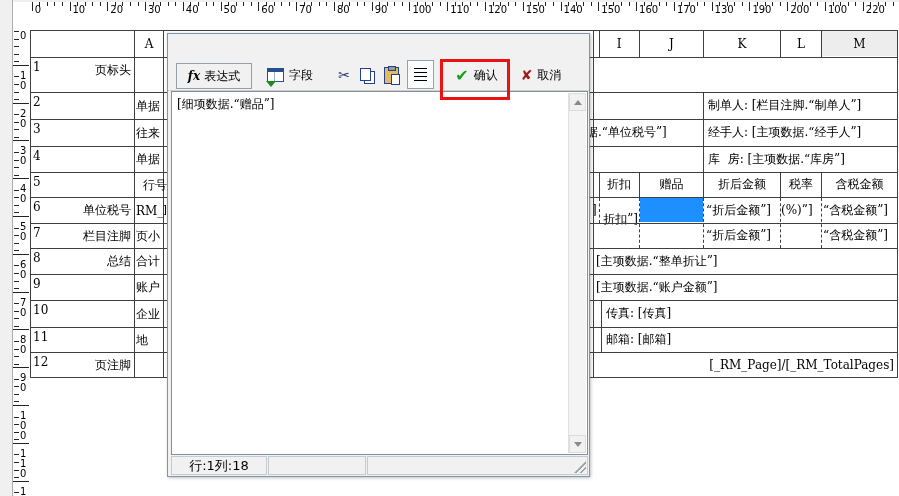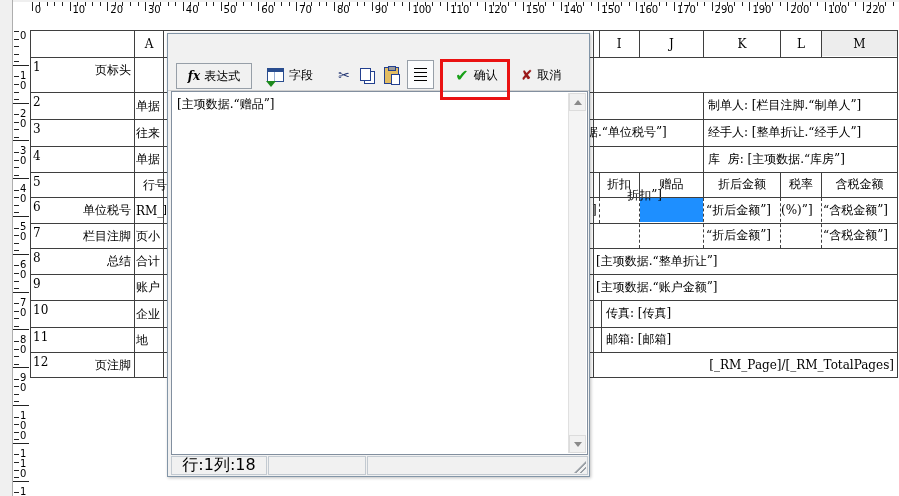--- a/index.html
+++ b/index.html
@@ -47,21 +47,21 @@
   #red-box{position:absolute;left:272px;top:25px;width:64px;height:35px;border:3px solid #ea1212;z-index:12;}
   #editor{position:absolute;left:3px;top:57px;width:415px;height:362px;background:#fff;border:1px solid #828f9f;}
   #editor .text{position:absolute;left:5px;top:4px;font:12px "DejaVu Serif","DejaVu Sans",serif;white-space:pre;}
   .vscroll{position:absolute;top:1px;right:1px;bottom:1px;width:17px;background:#f4f4f4;border-left:1px solid #e0e0e0;}
   .sb-btn{position:absolute;left:0;right:0;height:16px;background:#f1f1f1;border:1px solid #dcdcdc;
       display:flex;align-items:center;justify-content:center;}
   .tri-up{width:0;height:0;border-left:4px solid transparent;border-right:4px solid transparent;border-bottom:5px solid #8a8a8a;}
   .tri-dn{width:0;height:0;border-left:4px solid transparent;border-right:4px solid transparent;border-top:5px solid #8a8a8a;}
   #statusbar{position:absolute;left:1px;right:1px;bottom:1px;height:20px;background:#f1f1f1;}
   .spanel{position:absolute;top:1px;height:17px;border:1px solid #c3cad1;background:#f1f1f1;
-      display:flex;align-items:center;justify-content:center;font-size:16px;}
+      display:flex;align-items:center;justify-content:center;font-size:13px;}
   .grip{position:absolute;right:2px;bottom:2px;width:12px;height:12px;
       background:repeating-linear-gradient(135deg,#9aa0a6 0 1.5px,transparent 1.5px 4.2px);
       clip-path:polygon(100% 0,100% 100%,0 100%);}
 </style>
 </head>
 <body>
 
 <div id="stage">
   <div class="top-strip"></div>
   <div class="gray-strip"></div>
@@ -193,21 +193,21 @@
       <div style="position: absolute; left: 306.9px; top: 4px; font: 10px &quot;DejaVu Sans&quot;, sans-serif; color: rgb(0, 0, 0);">80</div>
       <div style="position: absolute; left: 344.7px; top: 4px; font: 10px &quot;DejaVu Sans&quot;, sans-serif; color: rgb(0, 0, 0);">90</div>
       <div style="position: absolute; left: 382.4px; top: 4px; font: 10px &quot;DejaVu Sans&quot;, sans-serif; color: rgb(0, 0, 0);">100</div>
       <div style="position: absolute; left: 420.2px; top: 4px; font: 10px &quot;DejaVu Sans&quot;, sans-serif; color: rgb(0, 0, 0);">110</div>
       <div style="position: absolute; left: 458px; top: 4px; font: 10px &quot;DejaVu Sans&quot;, sans-serif; color: rgb(0, 0, 0);">120</div>
       <div style="position: absolute; left: 495.8px; top: 4px; font: 10px &quot;DejaVu Sans&quot;, sans-serif; color: rgb(0, 0, 0);">150</div>
       <div style="position: absolute; left: 533.6px; top: 4px; font: 10px &quot;DejaVu Sans&quot;, sans-serif; color: rgb(0, 0, 0);">140</div>
       <div style="position: absolute; left: 571.3px; top: 4px; font: 10px &quot;DejaVu Sans&quot;, sans-serif; color: rgb(0, 0, 0);">150</div>
       <div style="position: absolute; left: 609.1px; top: 4px; font: 10px &quot;DejaVu Sans&quot;, sans-serif; color: rgb(0, 0, 0);">160</div>
       <div style="position: absolute; left: 646.9px; top: 4px; font: 10px &quot;DejaVu Sans&quot;, sans-serif; color: rgb(0, 0, 0);">170</div>
-      <div style="position: absolute; left: 684.6px; top: 4px; font: 10px &quot;DejaVu Sans&quot;, sans-serif; color: rgb(0, 0, 0);">290</div>
+      <div style="position: absolute; left: 684.6px; top: 4px; font: 10px &quot;DejaVu Sans&quot;, sans-serif; color: rgb(0, 0, 0);">130</div>
       <div style="position: absolute; left: 722.4px; top: 4px; font: 10px &quot;DejaVu Sans&quot;, sans-serif; color: rgb(0, 0, 0);">190</div>
       <div style="position: absolute; left: 760.2px; top: 4px; font: 10px &quot;DejaVu Sans&quot;, sans-serif; color: rgb(0, 0, 0);">200</div>
       <div style="position: absolute; left: 798px; top: 4px; font: 10px &quot;DejaVu Sans&quot;, sans-serif; color: rgb(0, 0, 0);">100</div>
       <div style="position: absolute; left: 835.8px; top: 4px; font: 10px &quot;DejaVu Sans&quot;, sans-serif; color: rgb(0, 0, 0);">220</div>
     </div>
   <div id="vruler" style="position:absolute;left:13px;top:18px;width:17px;height:478px;overflow:hidden;">
       <div style="position: absolute; left: 1px; top: 13px; width: 5px; height: 1px; background: rgb(34, 34, 34);"></div>
       <div style="position: absolute; left: 1px; top: 20.6px; width: 5px; height: 1px; background: rgb(34, 34, 34);"></div>
       <div style="position: absolute; left: 1px; top: 28.1px; width: 5px; height: 1px; background: rgb(34, 34, 34);"></div>
       <div style="position: absolute; left: 1px; top: 35.7px; width: 5px; height: 1px; background: rgb(34, 34, 34);"></div>
@@ -285,31 +285,31 @@
     </div>
 
   <div class="t ctr" style="left:31px;top:31px;width:103px;height:25px;"></div>
   <div class="t ctr" style="left:135px;top:31px;width:28px;height:25px;">A</div>
   <div id="right-headers"></div>
 
   <div style="position:absolute;left:640px;top:198px;width:63px;height:24px;background:#1e8fff;"></div>
 
   <div class="t" style="left:708px;top:92px;width:189px;height:27px;">制单人: [栏目注脚.“制单人”]</div>
   <div class="t" style="left:586px;top:119px;width:114px;height:27px;z-index:1;">据.“单位税号”]</div>
-  <div class="t" style="left:708px;top:119px;width:189px;height:27px;">经手人: [整单折让.“经手人”]</div>
+  <div class="t" style="left:708px;top:119px;width:189px;height:27px;">经手人: [主项数据.“经手人”]</div>
   <div class="t" style="left:708px;top:146px;width:189px;height:26px;">库  房: [主项数据.“库房”]</div>
 
   <div class="t ctr" style="left:600px;top:172px;width:38px;height:25px;">折扣</div>
   <div class="t ctr" style="left:640px;top:172px;width:63px;height:25px;">赠品</div>
   <div class="t ctr" style="left:704px;top:172px;width:76px;height:25px;">折后金额</div>
   <div class="t ctr" style="left:781px;top:172px;width:40px;height:25px;">税率</div>
   <div class="t ctr" style="left:822px;top:172px;width:75px;height:25px;">含税金额</div>
 
   <div class="t" style="left:592px;top:197px;width:8px;height:26px;">]</div>
-  <div class="t rgt" style="left:598px;top:182px;width:40px;height:26px;margin-left:24px;">折扣”]</div>
+  <div class="t rgt" style="left:598px;top:206px;width:40px;height:26px;">折扣”]</div>
   <div class="t" style="left:706px;top:197px;width:73px;height:26px;">“折后金额”]</div>
   <div class="t" style="left:781px;top:197px;width:40px;height:26px;">(%)”]</div>
   <div class="t" style="left:823px;top:197px;width:73px;height:26px;">“含税金额”]</div>
 
   <div class="t" style="left:706px;top:223px;width:73px;height:25px;">“折后金额”]</div>
   <div class="t" style="left:823px;top:223px;width:73px;height:25px;">“含税金额”]</div>
 
   <div class="t" style="left:596px;top:248px;width:298px;height:26px;">[主项数据.“整单折让”]</div>
   <div class="t" style="left:596px;top:274px;width:298px;height:26px;">[主项数据.“账户金额”]</div>
   <div class="t" style="left:606px;top:300px;width:288px;height:27px;">传真: [传真]</div>
@@ -352,21 +352,21 @@
       </div>
       <div class="tbtn" style="left:345px;top:6px;width:56px;height:24px;">
         <span class="xmark">✘</span>
         <span>取消</span>
       </div>
     </div>
 
     <div id="red-box"></div>
 
     <div id="editor">
-      <div class="text">[主项数据.“赠品”]</div>
+      <div class="text">[细项数据.“赠品”]</div>
       <div class="vscroll">
         <div class="sb-btn" style="top:0;">
             <span class="tri-up"></span>
           </div>
         <div class="sb-btn" style="bottom:0;">
             <span class="tri-dn"></span>
           </div>
       </div>
     </div>
 

